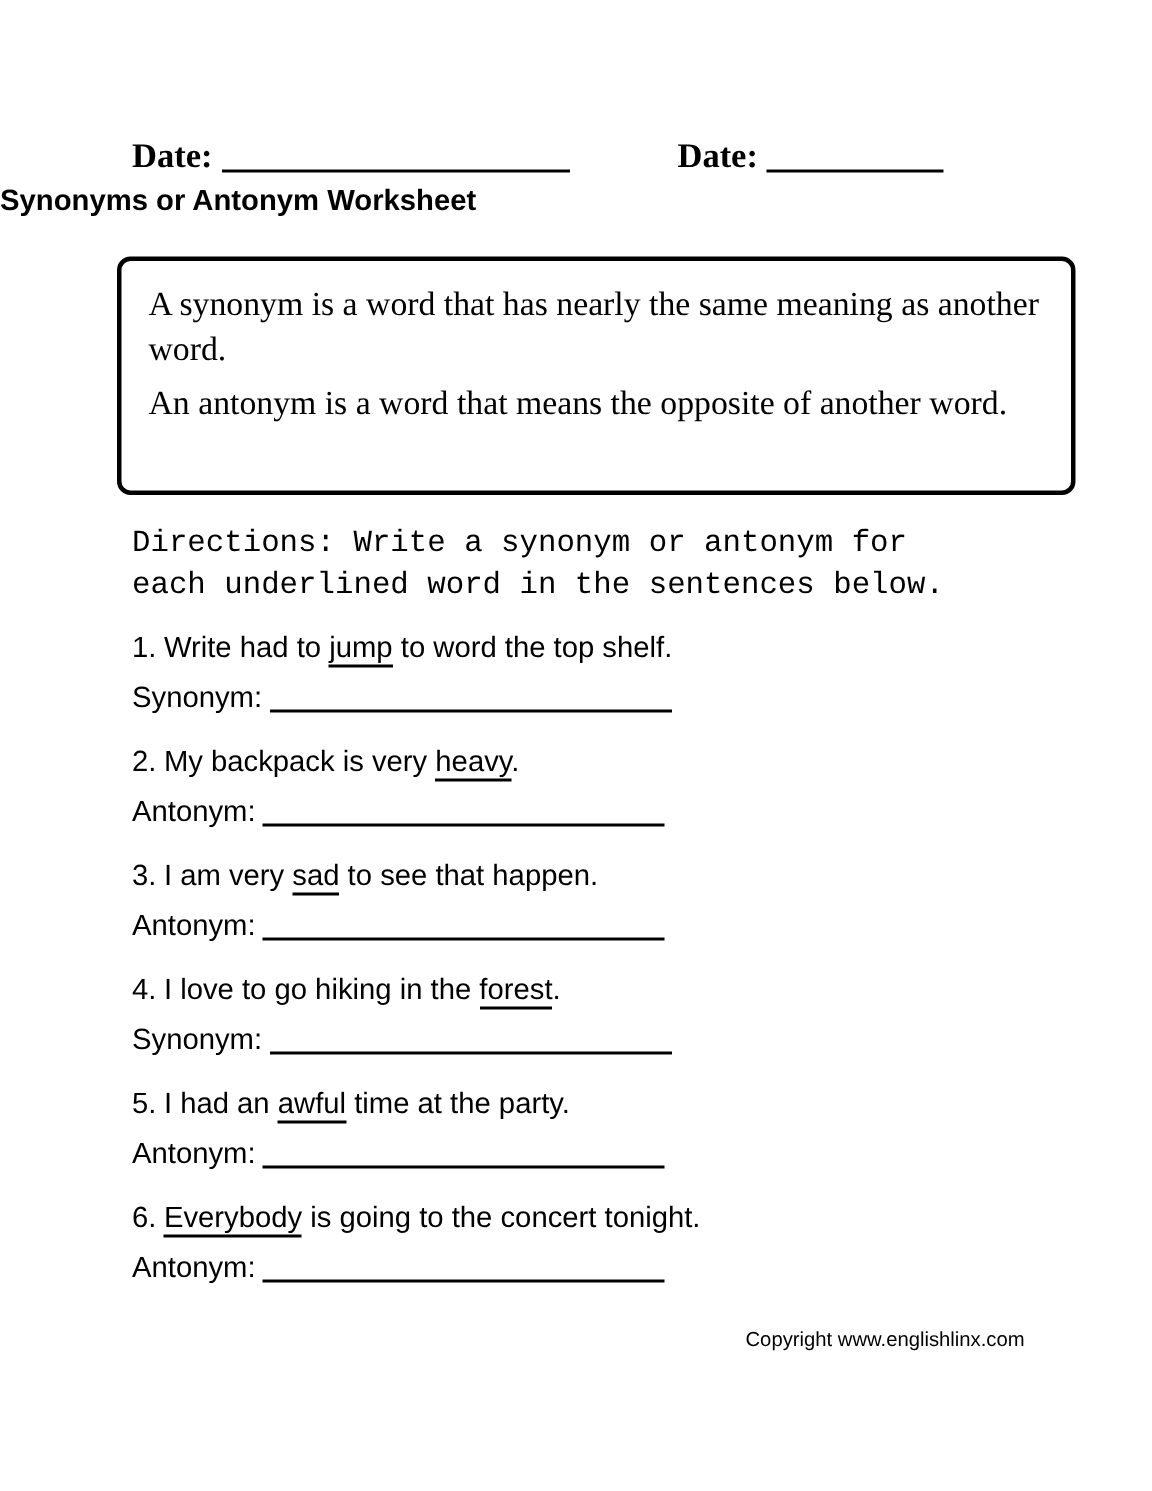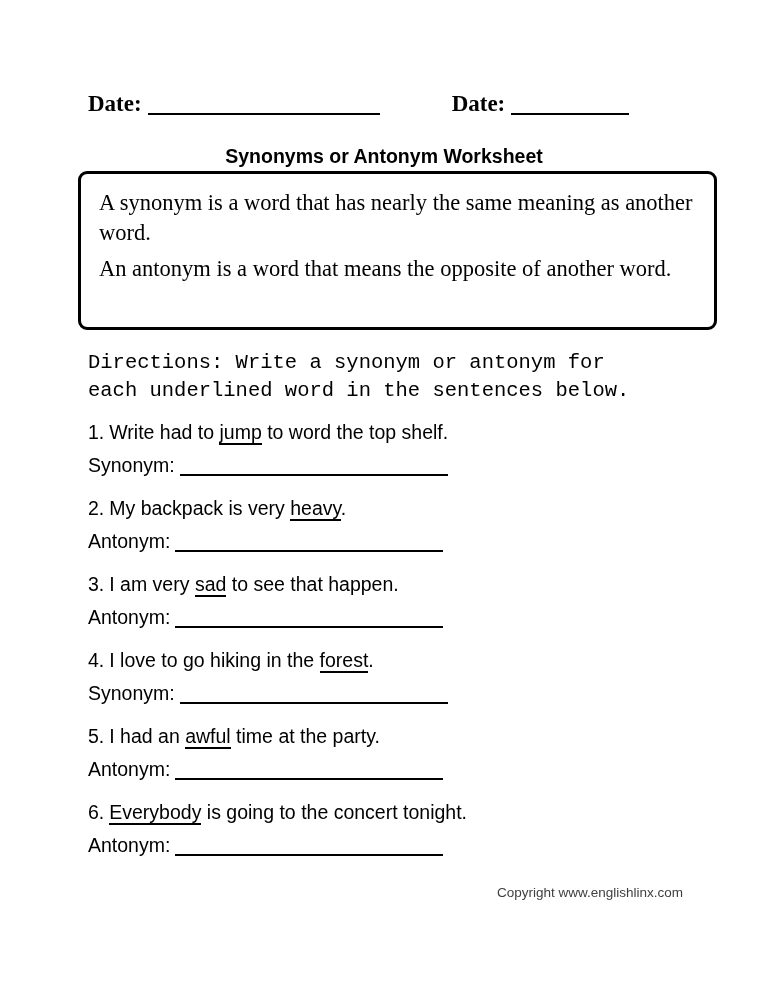--- a/index.html
+++ b/index.html
@@ -31,23 +31,23 @@
     margin-bottom: -4px;
   }
   .name-blank { width: 232px; margin-left: 6px; }
   .date-label { margin-left: 72px; }
   .date-blank { width: 118px; margin-left: 6px; }
 
   
   .title {
     position: absolute;
     left: 0;
-    top: 145px;
+    top: 123px;
     width: 100%;
-    text-align: center;
+    text-align: left;
     font-weight: bold;
     font-size: 19.5px;
     line-height: 22px;
   }
 
   
   .def-box {
     position: absolute;
     left: 78px;
     top: 171px;
@@ -97,21 +97,21 @@
   }
   .answer-blank { width: 268px; margin-left: 5px; border-bottom: 2.5px solid #000; }
 
   
   .copyright {
     position: absolute;
     left: 497px;
     top: 884px;
     font-size: 13.5px;
     line-height: 18px;
-    color: #404040;
+    color: #000000;
   }
 </style>
 </head>
 <body>
 
 <div class="page">
 
   <div class="header">
     <span>Date:</span><span class="blank name-blank"></span><span class="date-label">Date:</span><span class="blank date-blank"></span>
   </div>

